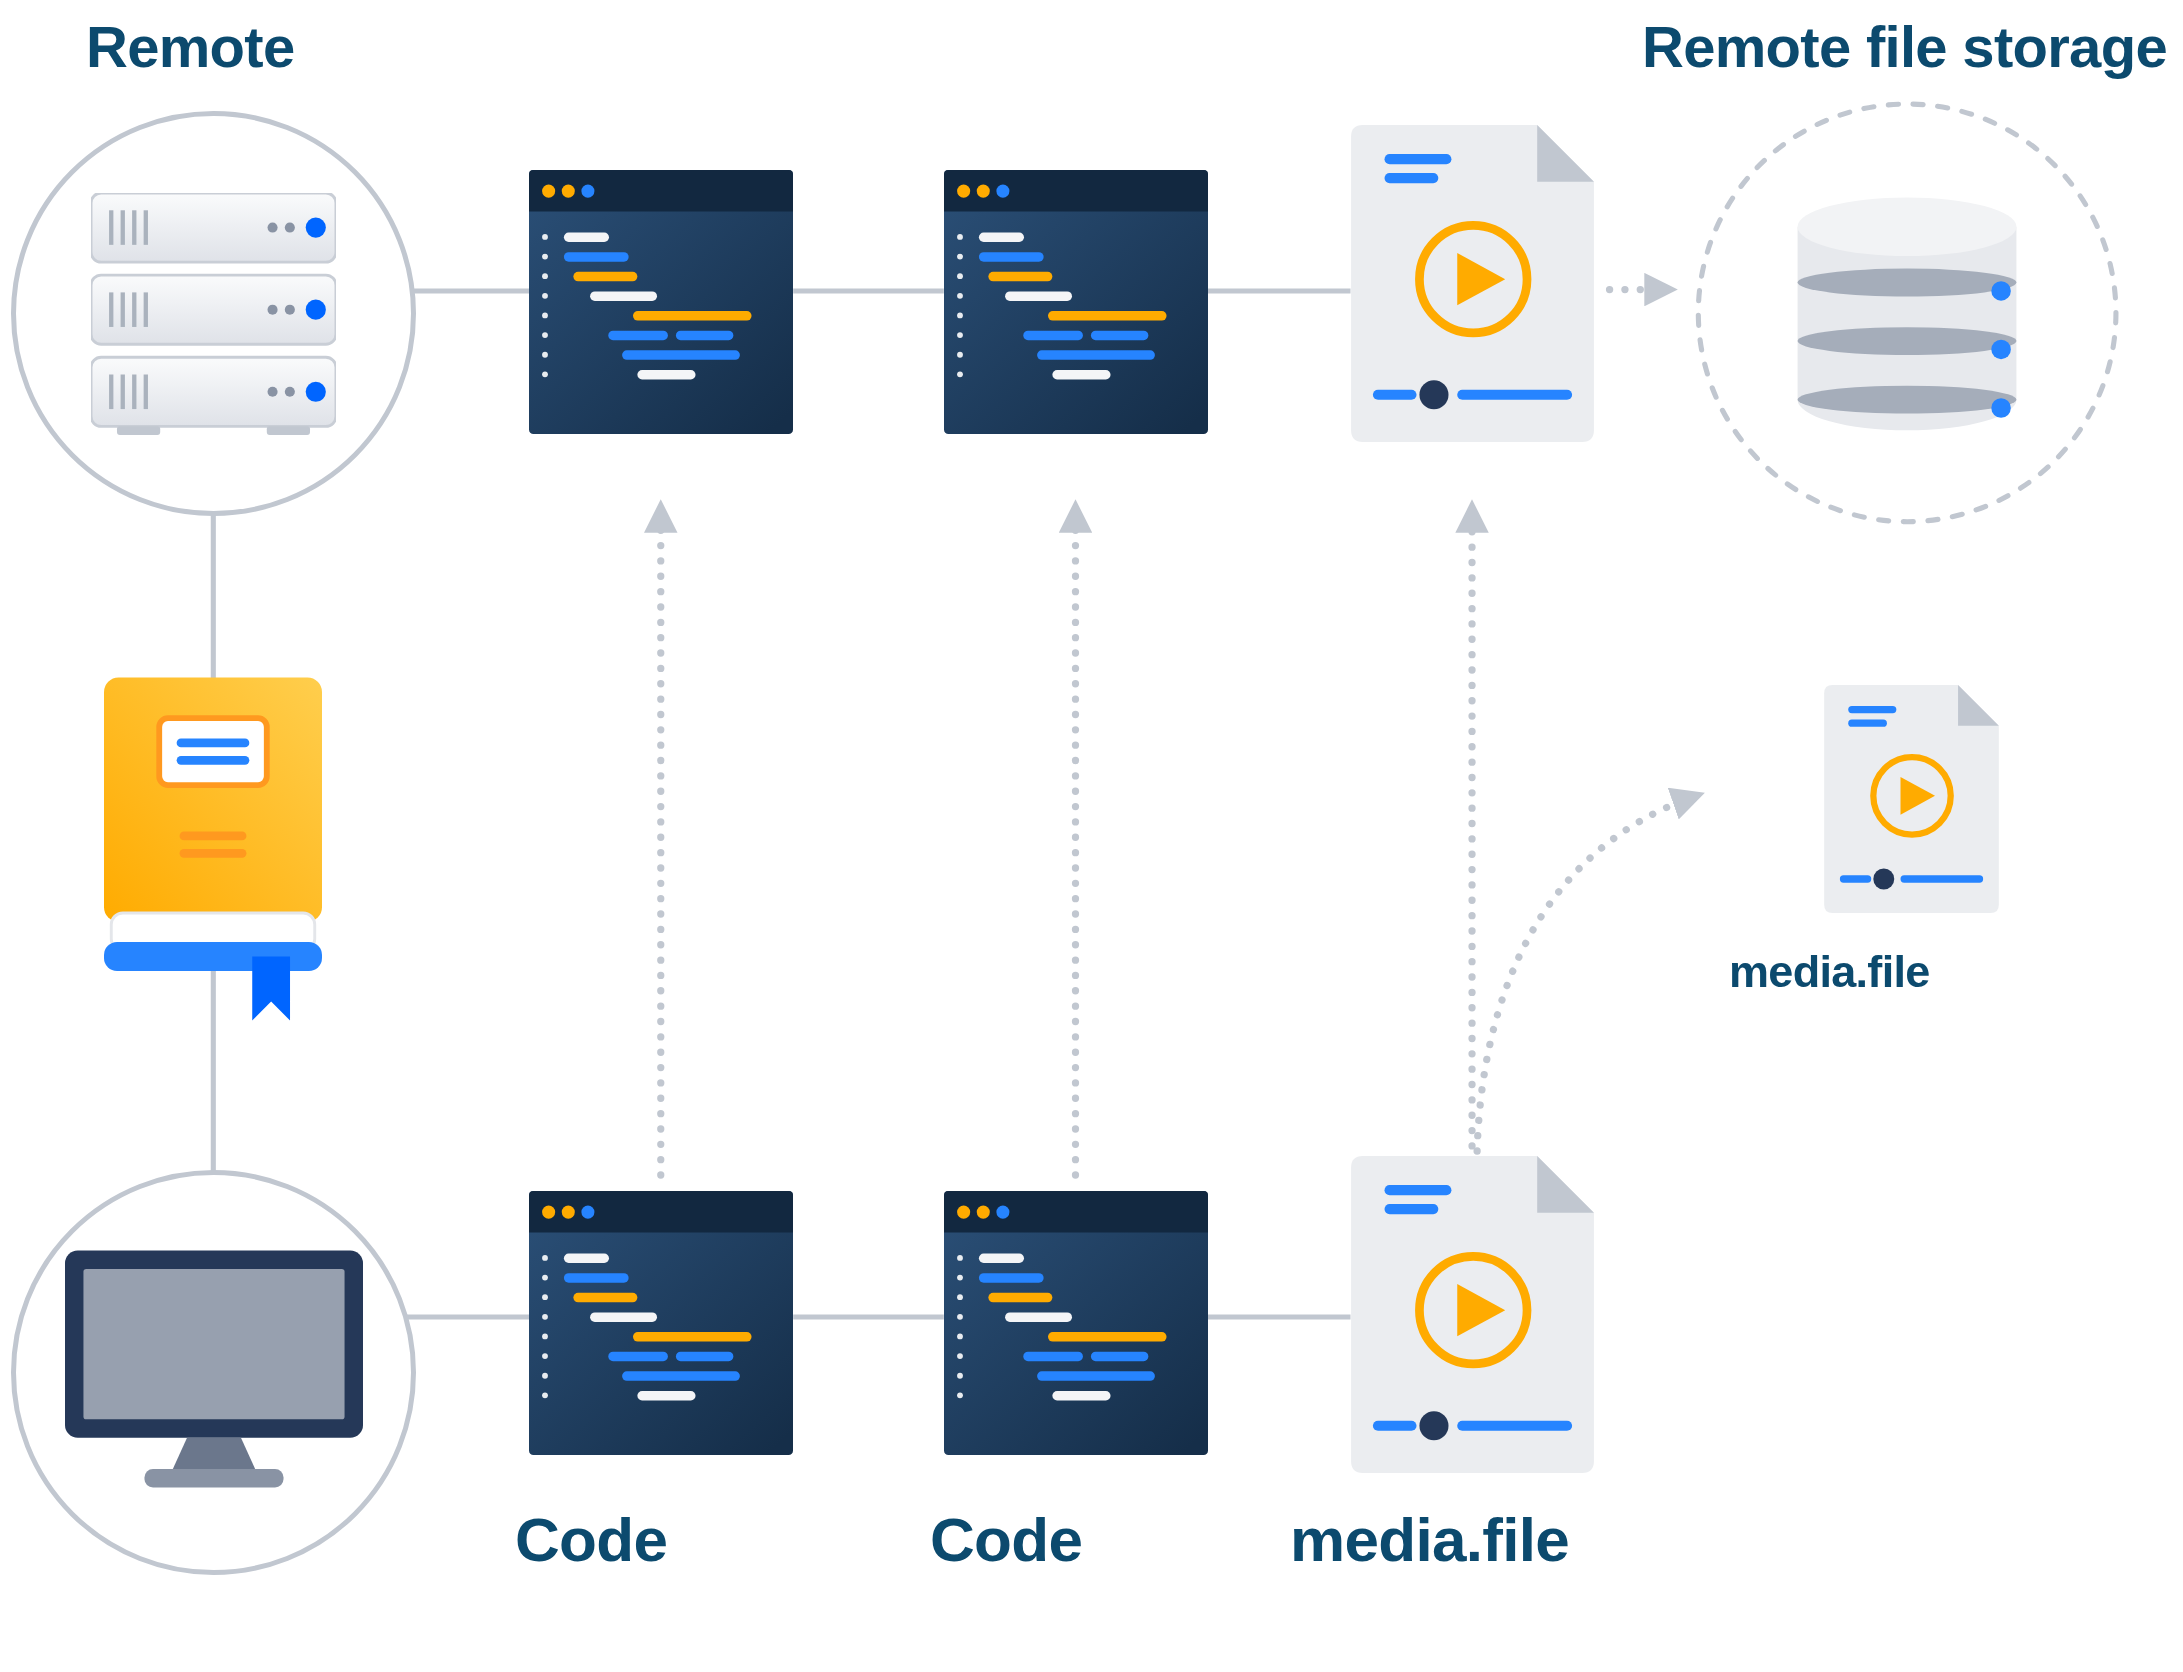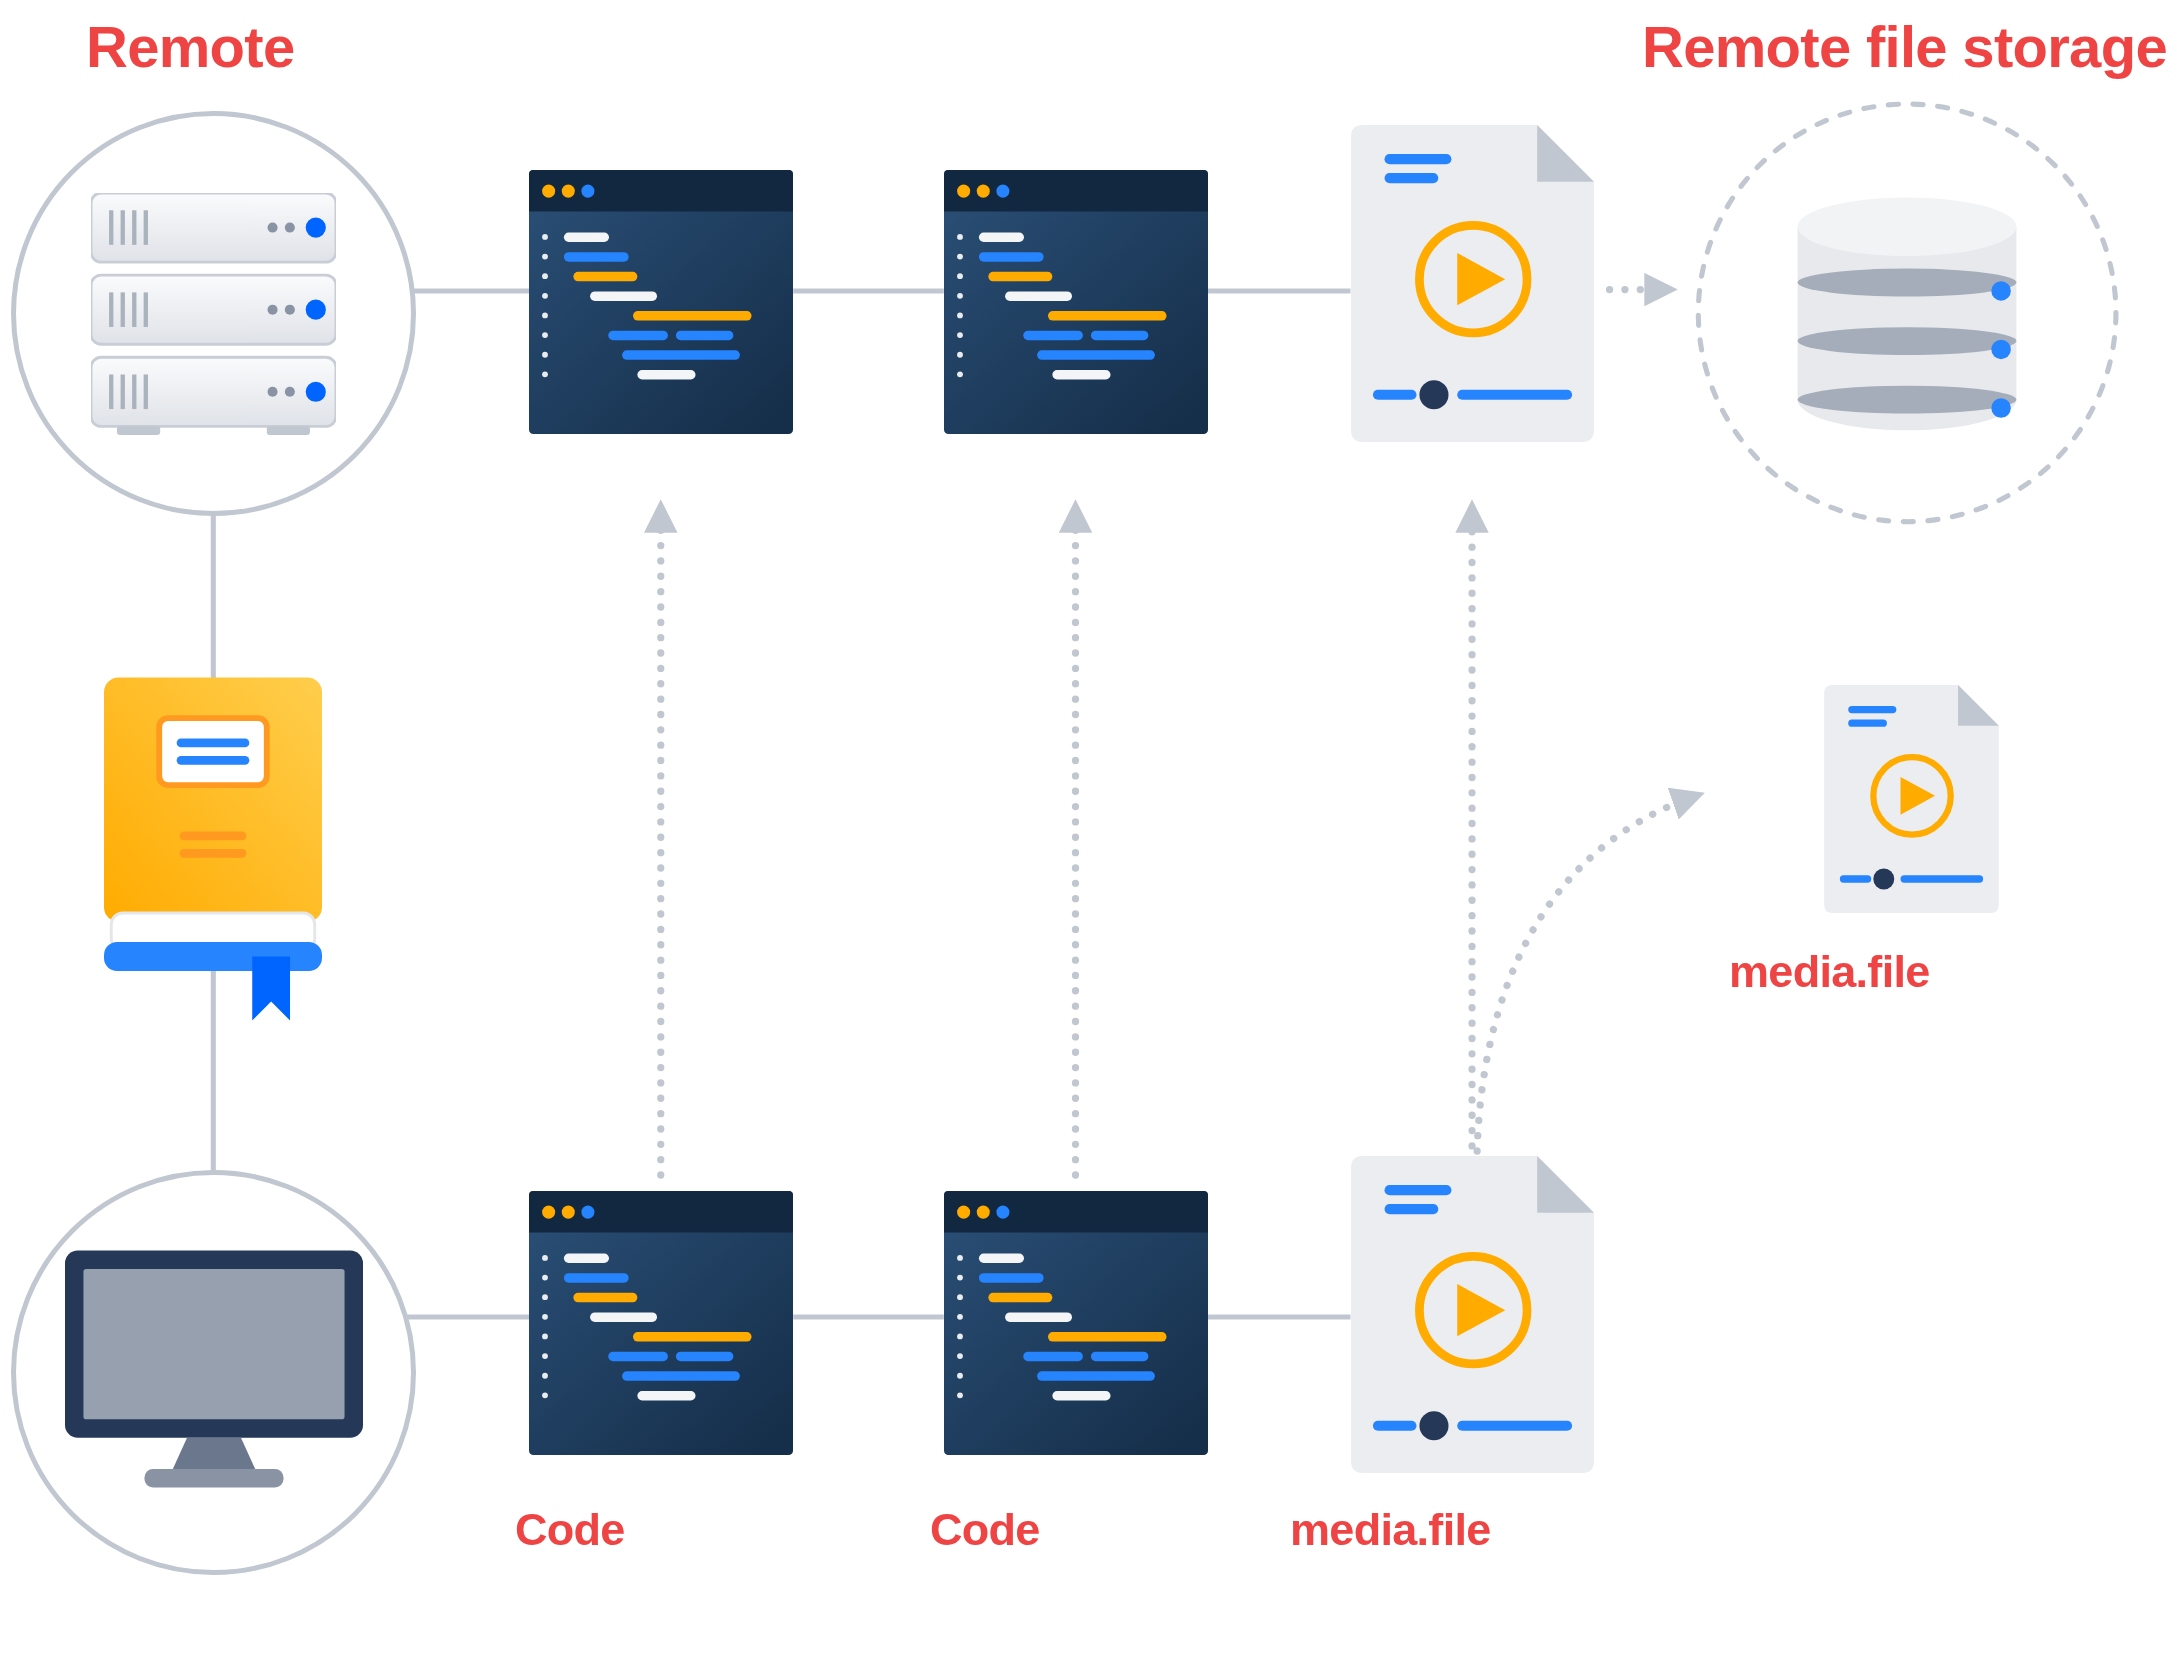--- a/index.html
+++ b/index.html
@@ -2,23 +2,23 @@
 <html style="font-size:11.6px"><head>
 <meta charset="utf-8">
 <style>
   * { margin:0; padding:0; box-sizing:border-box; }
   html,body { background:#ffffff; }
   .canvas {
     position:relative; width:2183px; height:1672px; background:#ffffff;
     font-family:"Liberation Sans", sans-serif; overflow:hidden;
   }
   .wires { position:absolute; left:0; top:0; width:2183px; height:1672px; }
-  .lbl { position:absolute; font-weight:700; color:#ef4444; white-space:nowrap; }
+  .lbl { position:absolute; font-weight:700; color:#0c4a6e; white-space:nowrap; }
   .h1 { font-size:58px; letter-spacing:-0.7px; }
-  .h2 { font-size:45px; letter-spacing:-0.7px; }
+  .h2 { font-size:62px; letter-spacing:-0.7px; }
   .h3 { font-size:45px; letter-spacing:-0.7px; }
   .center { }
   .circle {
     position:absolute; width:405px; height:405px; border:5.1px solid #c1c7d0;
     border-radius:50%; background:#ffffff;
     display:flex; align-items:center; justify-content:center;
   }
   .cw  { position:absolute; width:264px; height:264px; }
   .media { position:absolute; }
   .media svg { display:block; width:100%; height:100%; }

